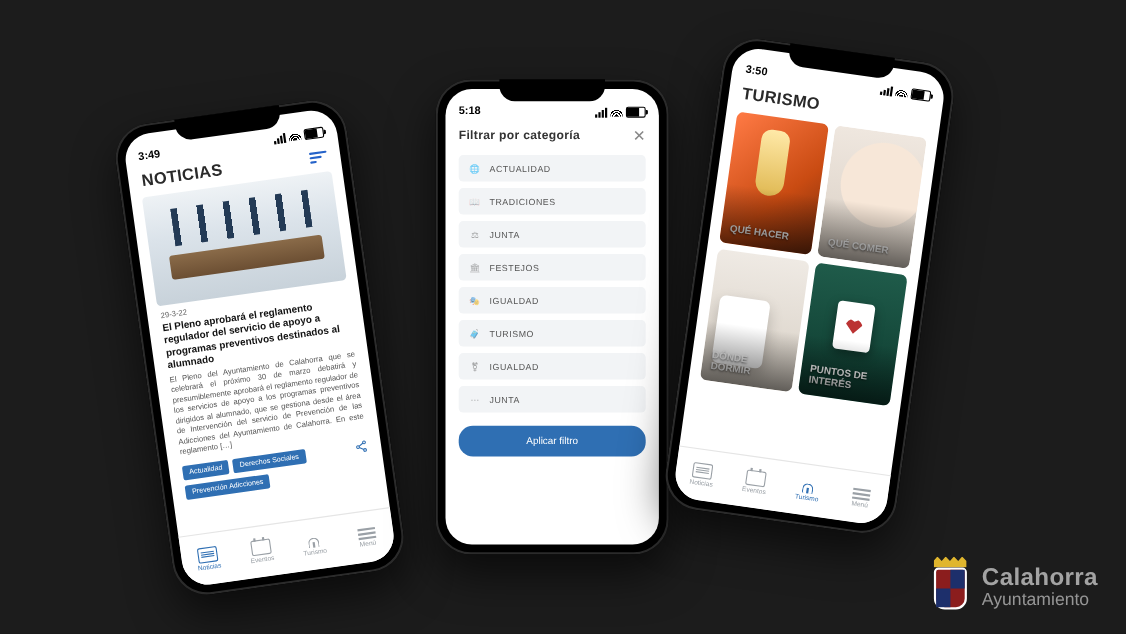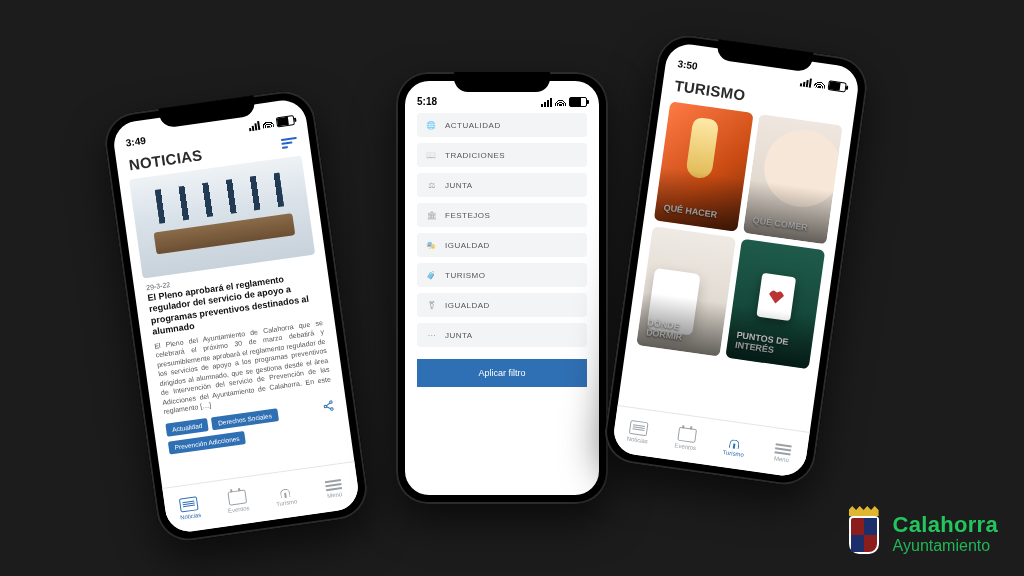--- a/index.html
+++ b/index.html
@@ -58,38 +58,38 @@
   .tabico.tour::after{content:"";position:absolute;left:7px;bottom:0;width:2px;height:5px;background:currentColor}
   .tabico.menu{border:none}
   .tabico.menu::before{content:"";position:absolute;left:0;right:0;top:2px;height:1.5px;background:currentColor;box-shadow:0 4px 0 currentColor,0 8px 0 currentColor}
 
   
   .p2 .hdr h1{font-size:11px;font-weight:600;color:#333}
   .close{font-size:14px;color:#888}
   .catlist{padding:4px 12px 0;display:flex;flex-direction:column;gap:6px}
   .cat{background:#f2f4f6;border-radius:4px;display:flex;align-items:center;gap:8px;padding:7px 10px;font-size:8px;color:#555;letter-spacing:.5px}
   .cat .ci{width:10px;height:10px;opacity:.55;display:flex;align-items:center;justify-content:center}
-  .apply{margin:12px 12px 0;background:#2f6fb3;color:#fff;text-align:center;font-size:9px;padding:9px 0;border-radius:0}
+  .apply{margin:12px 12px 0;background:#2f6fb3;color:#fff;text-align:center;font-size:9px;padding:9px 0;border-radius:13px}
 
   
   .grid{display:grid;grid-template-columns:1fr 1fr;gap:6px;padding:2px 10px 0}
   .card{height:120px;border-radius:6px;position:relative;overflow:hidden;color:#fff}
   .card .lbl{position:absolute;left:8px;right:8px;bottom:8px;font-size:9px;font-weight:800;line-height:1.1;text-shadow:0 1px 2px rgba(0,0,0,.6)}
   .card::after{content:"";position:absolute;inset:0;background:linear-gradient(180deg,rgba(0,0,0,0) 55%,rgba(0,0,0,.55) 100%)}
   .card.c1{background:linear-gradient(135deg,#ff7a45,#c94b12 60%,#7a2e0d)}
   .card.c1::before{content:"";position:absolute;left:30%;top:10%;width:26px;height:60px;background:linear-gradient(180deg,#ffe9a8,#e0b953);border-radius:10px 10px 14px 14px}
   .card.c2{background:radial-gradient(circle at 60% 40%,#f7e7d8 0 38px,transparent 39px),linear-gradient(180deg,#efe7df,#d9cfc4)}
   .card.c3{background:linear-gradient(180deg,#efeae4,#d7cfc4)}
   .card.c3::before{content:"";position:absolute;left:10%;right:36%;top:34%;bottom:14%;background:#fff;border-radius:6px;box-shadow:0 6px 14px rgba(0,0,0,.2)}
   .card.c4{background:linear-gradient(180deg,#1f5b4a,#0d3a2e)}
   .card.c4::before{content:"";position:absolute;left:50%;top:26%;width:34px;height:44px;transform:translateX(-50%);background:#fff;border-radius:4px;box-shadow:0 4px 10px rgba(0,0,0,.4)}
   .card.c4 .heart{position:absolute;left:50%;top:38%;transform:translateX(-50%);width:16px;height:14px;background:#b33;border-radius:8px 8px 0 0;clip-path:polygon(50% 100%,0 35%,15% 0,50% 20%,85% 0,100% 35%)}
 
   
-  .brand{position:absolute;right:26px;bottom:22px;display:flex;align-items:center;gap:12px;color:#22c55e}
+  .brand{position:absolute;right:26px;bottom:22px;display:flex;align-items:center;gap:12px;color:#a3a3a3}
   .brand .shield{width:34px;height:40px;position:relative}
   .brand .crown{position:absolute;top:-8px;left:50%;transform:translateX(-50%);width:30px;height:10px;background:#e0b62e;clip-path:polygon(0 100%,0 40%,12% 0,25% 40%,37% 0,50% 40%,62% 0,75% 40%,87% 0,100% 40%,100% 100%)}
   .brand .sh{position:absolute;inset:2px 2px 0 2px;border:2px solid #fff;border-radius:4px 4px 10px 10px;background:#8b1d1d;display:grid;grid-template-columns:1fr 1fr;grid-template-rows:1fr 1fr}
   .brand .sh i:nth-child(2),.brand .sh i:nth-child(3){background:#1d2f6b}
   .brand .txt{line-height:1}
   .brand .city{font-size:22px;font-weight:700;letter-spacing:.3px}
   .brand .sub{font-size:16px;opacity:.9;margin-top:2px}
 </style>
 </head>
 <body>
@@ -172,20 +172,24 @@
               <i style="height:5px"></i>
               <i style="height:7px"></i>
               <i style="height:9px"></i>
             </span>
         <span class="wifi"></span>
         <span class="batt">
               <i></i>
             </span>
       </span>
     </div>
+    <div class="hdr">
+      <h1>Filtrar por categoría</h1>
+      <span class="close">✕</span>
+    </div>
     <div class="catlist">
       <div class="cat">
             <span class="ci">🌐</span>
             <span>ACTUALIDAD</span>
           </div>
       <div class="cat">
             <span class="ci">📖</span>
             <span>TRADICIONES</span>
           </div>
       <div class="cat">

